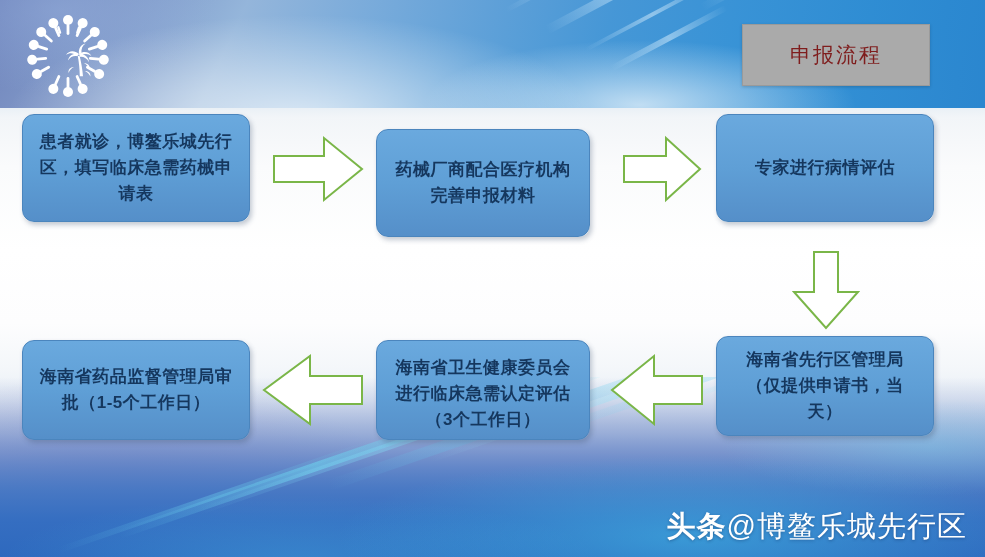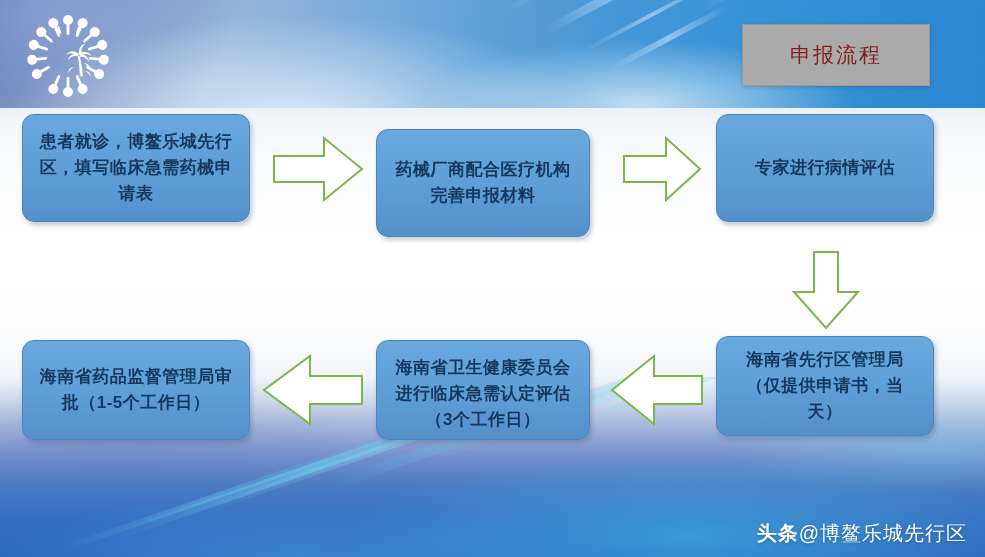--- a/index.html
+++ b/index.html
@@ -191,21 +191,21 @@
   .arrow-r1-2 { left: 622px; top: 134px; width: 80px;  height: 70px; }
   .arrow-down  { left: 790px; top: 250px; width: 72px;  height: 80px; }
   .arrow-r2-1 { left: 610px; top: 352px; width: 94px;  height: 76px; }
   .arrow-r2-2 { left: 262px; top: 352px; width: 102px; height: 76px; }
 
   
   .watermark {
     position: absolute;
     right: 18px; bottom: 10px;
     color: #ffffff;
-    font-size: 20px;
+    font-size: 29px;
     font-weight: bold;
     letter-spacing: 1px;
     text-shadow: 0 1px 3px rgba(20,50,100,0.45);
     white-space: nowrap;
   }
   .watermark .wm-at { font-weight: normal; }
 </style>
 </head>
 <body>
 

